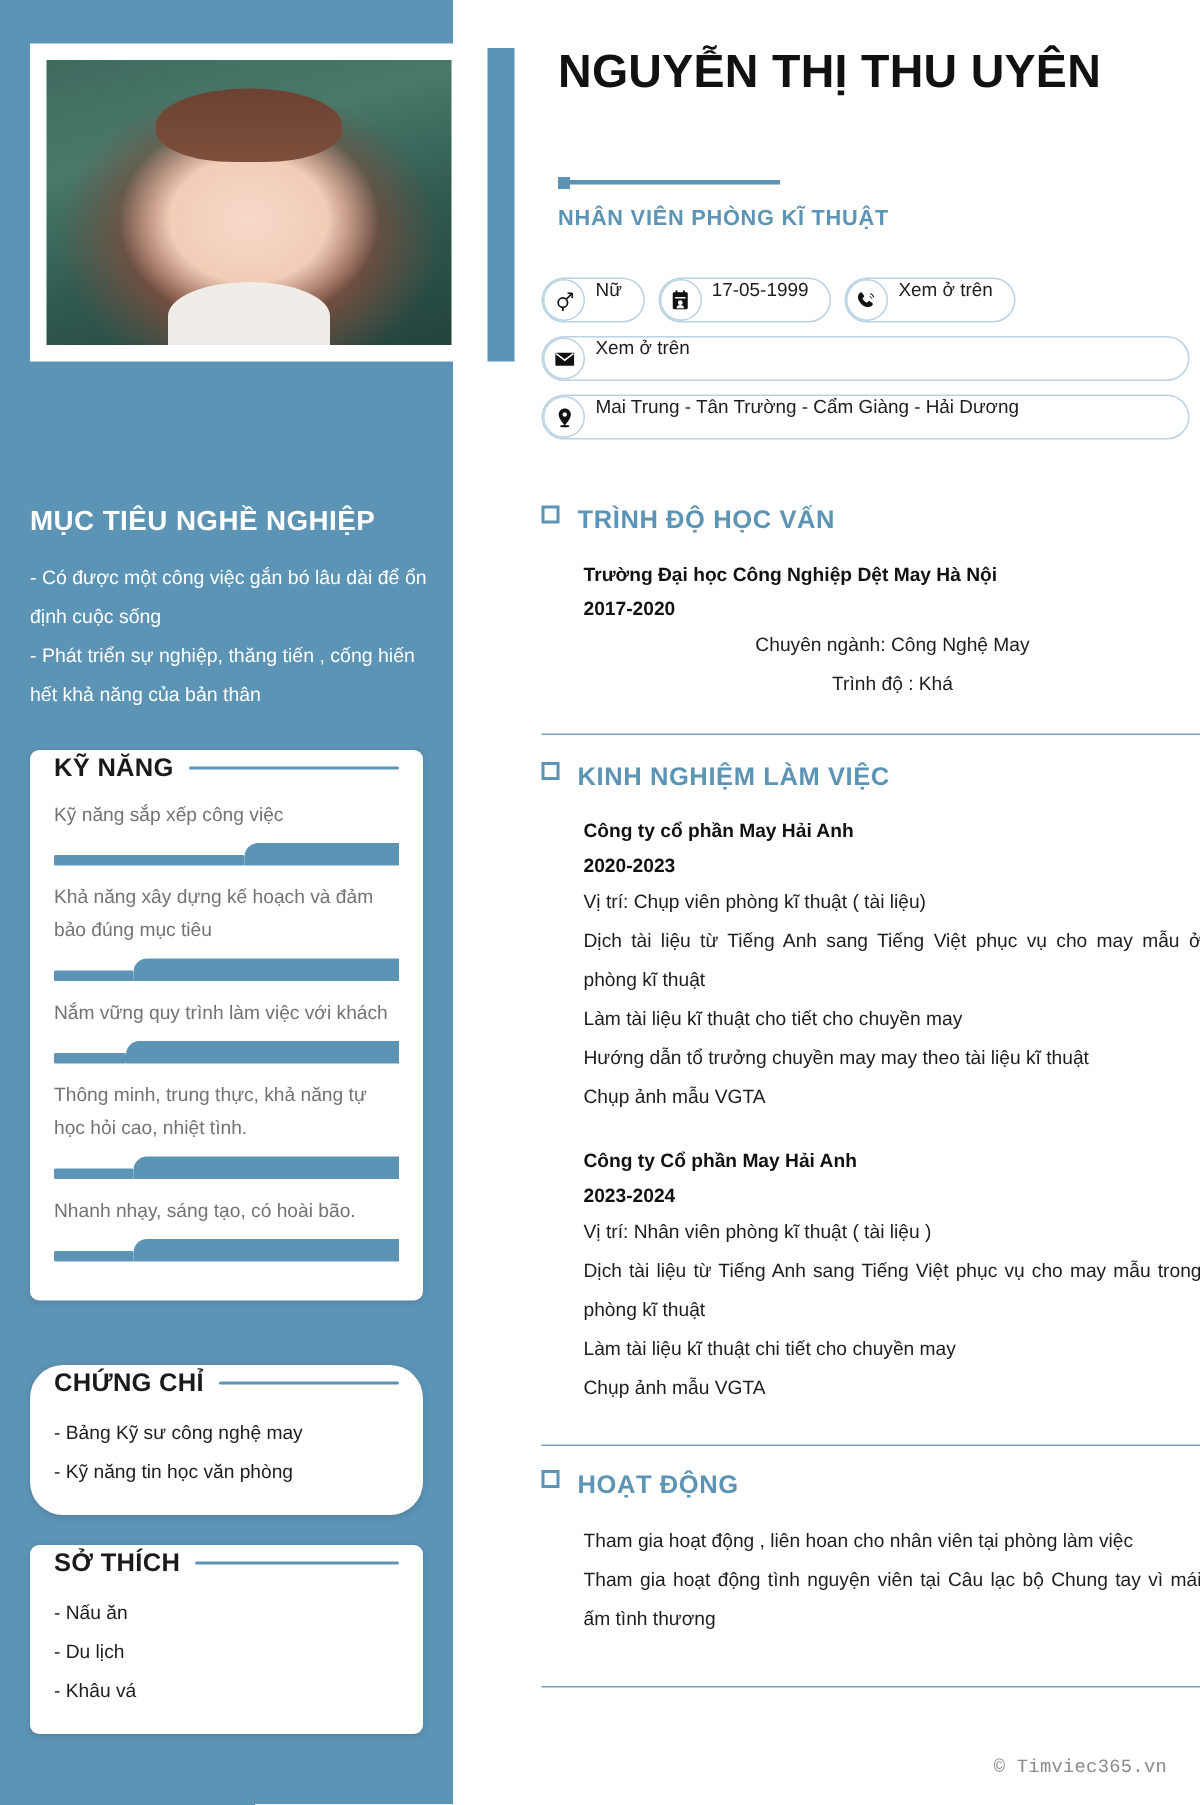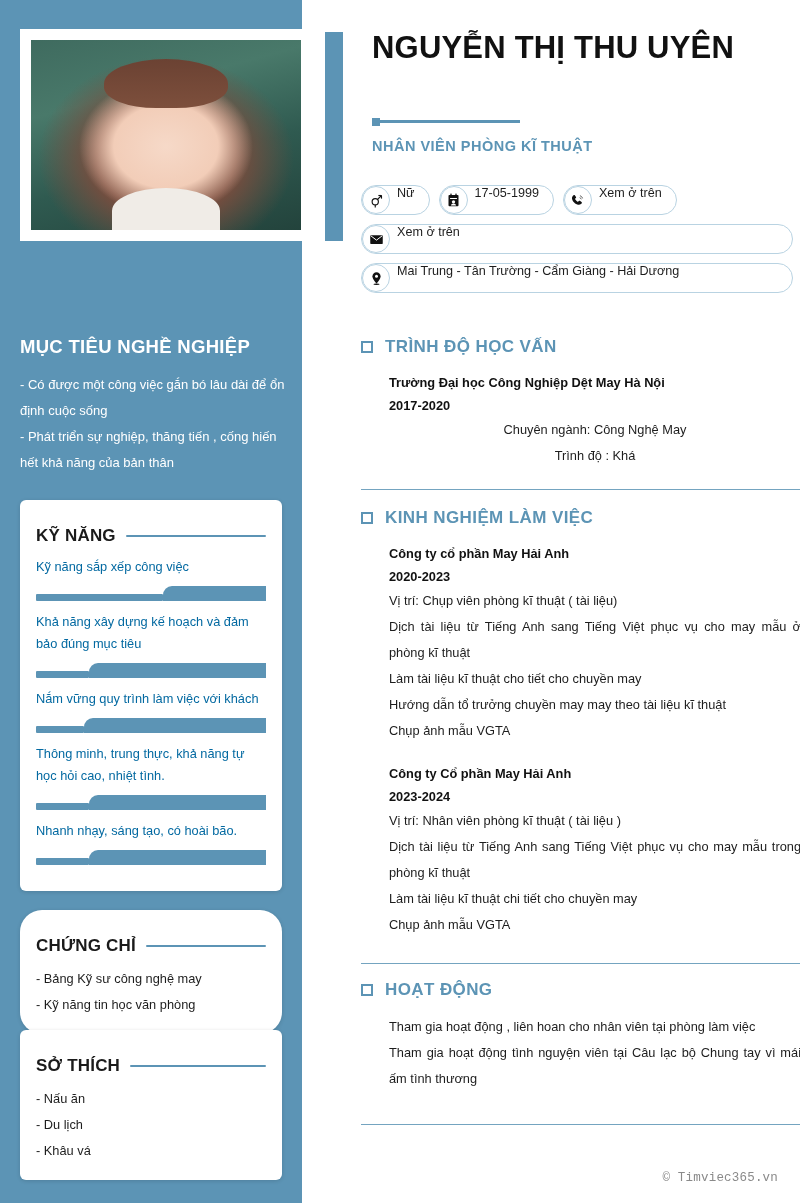--- a/index.html
+++ b/index.html
@@ -85,21 +85,21 @@
   }
 
   
   .card {
     position: absolute;
     left: 20px;
     width: 262px;
     background: #ffffff;
     border-radius: 6px;
     box-shadow: 0 1px 4px rgba(0,0,0,.14);
-    padding: 26px 16px 16px 16px;
+    padding: 2px 16px 16px 16px;
   }
   .card-head {
     display: flex;
     align-items: center;
     gap: 10px;
     margin-bottom: 10px;
   }
   .card-head h3 {
     font-size: 17px;
     font-weight: 700;
@@ -112,21 +112,21 @@
     height: 2.5px;
     background: #5c94b5;
     border-radius: 2px;
   }
 
   
   .skill { margin-bottom: 4px; }
   .skill-label {
     font-size: 12.8px;
     line-height: 22px;
-    color: #0369a1;
+    color: #737373;
     margin-bottom: 6px;
   }
   .bar {
     position: relative;
     width: 100%;
     height: 17px;
     margin-bottom: 10px;
   }
   .bar .thin {
     position: absolute;
@@ -225,21 +225,21 @@
   .pill-text {
     font-size: 12.6px;
     color: #1d1d1d;
     white-space: nowrap;
   }
 
   
   .section { position: absolute; left: 18px; width: 440px; }
   .sec-head {
     display: flex;
-    align-items: center;
+    align-items: flex-start;
     gap: 12px;
     margin-bottom: 14px;
   }
   .sec-square {
     width: 12px; height: 12px;
     border: 2px solid #5c94b5;
     flex: none;
   }
   .sec-head h2 {
     font-size: 17px;

